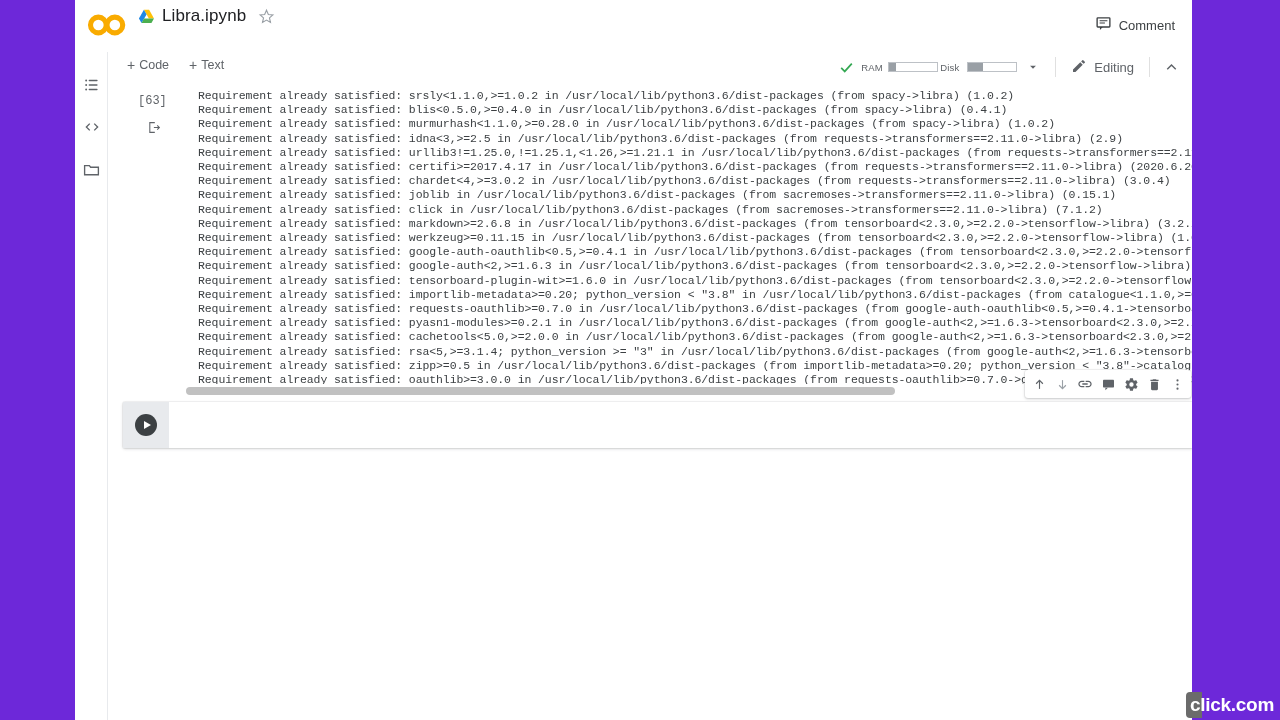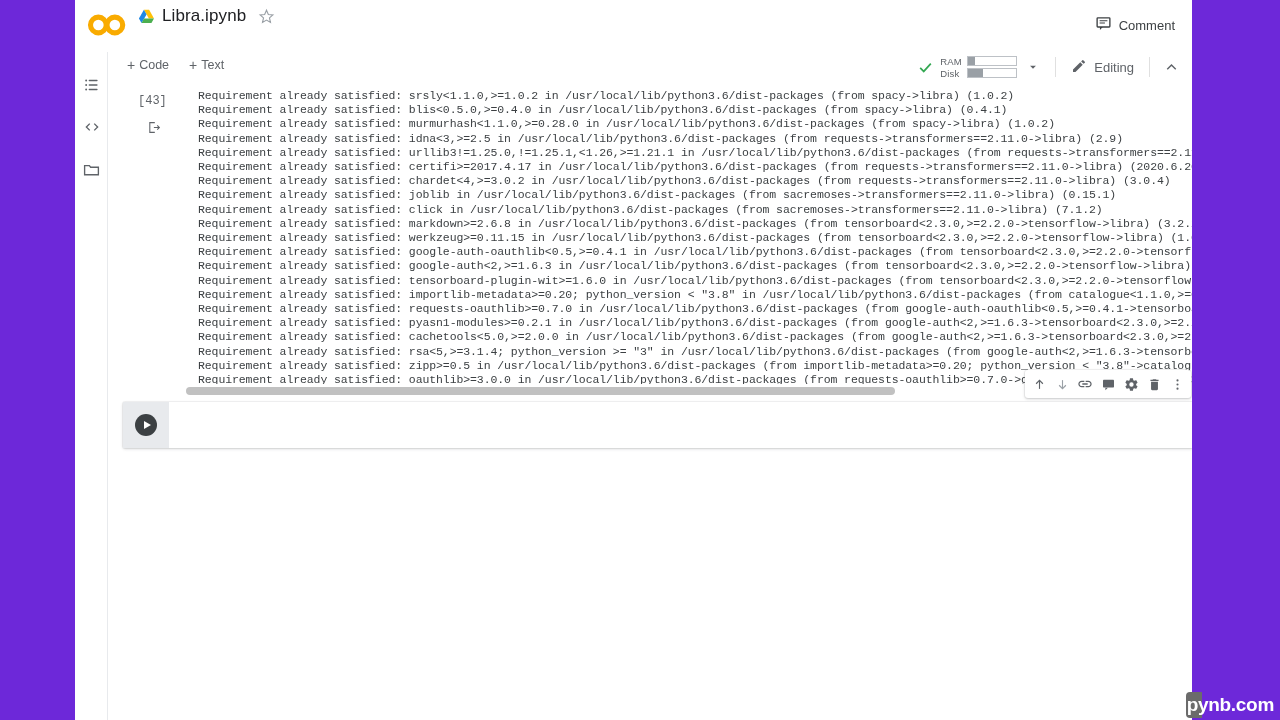--- a/index.html
+++ b/index.html
@@ -156,21 +156,21 @@
   }
   .res-group {
     display: flex;
     align-items: center;
     gap: 6px;
     padding: 1px 4px 1px 2px;
     border-radius: 4px;
     cursor: default;
   }
   .check-icon { color: #34a853; width:17px; height:17px; }
-  .meters { display: flex; flex-direction: column; gap: 2px; }
+  .meters { display: flex; flex-direction: row; gap: 2px; }
   .meter-row { display: flex; align-items: center; gap: 5px; }
   .meter-label {
     font-size: 9.5px;
     color: #5f6368;
     width: 22px;
     line-height: 9px;
     letter-spacing: .2px;
   }
   .meter-bar {
     width: 48px;
@@ -560,21 +560,21 @@
           <path d="M3.3 7.2h6l1.6 2h9.8v9.4H3.3z"></path>
         </svg>
       </div>
     </div>
 
     <div class="notebook">
       <div class="cell">
 
         <div class="output-wrap">
           <div class="gutter">
-            <div class="exec-count">[43]</div>
+            <div class="exec-count">[63]</div>
             <div class="out-arrow">
               <svg viewBox="0 0 24 24" width="15" height="15" fill="none" stroke="#5f6368" stroke-width="1.7">
                 <path d="M12.5 4.2H4.5v15.6h8"></path>
                 <path d="M11 12h8.2"></path>
                 <path d="M16.4 8.6 L19.8 12 L16.4 15.4"></path>
               </svg>
             </div>
           </div>
 
           <div class="stream">
@@ -658,14 +658,14 @@
             </div>
           </div>
           <div class="code-area"></div>
         </div>
 
       </div>
     </div>
   </div>
 
   <div class="wm-tab"></div>
-  <div class="watermark">ipynb.com</div>
+  <div class="watermark">click.com</div>
 </div>
 
 </body></html>

